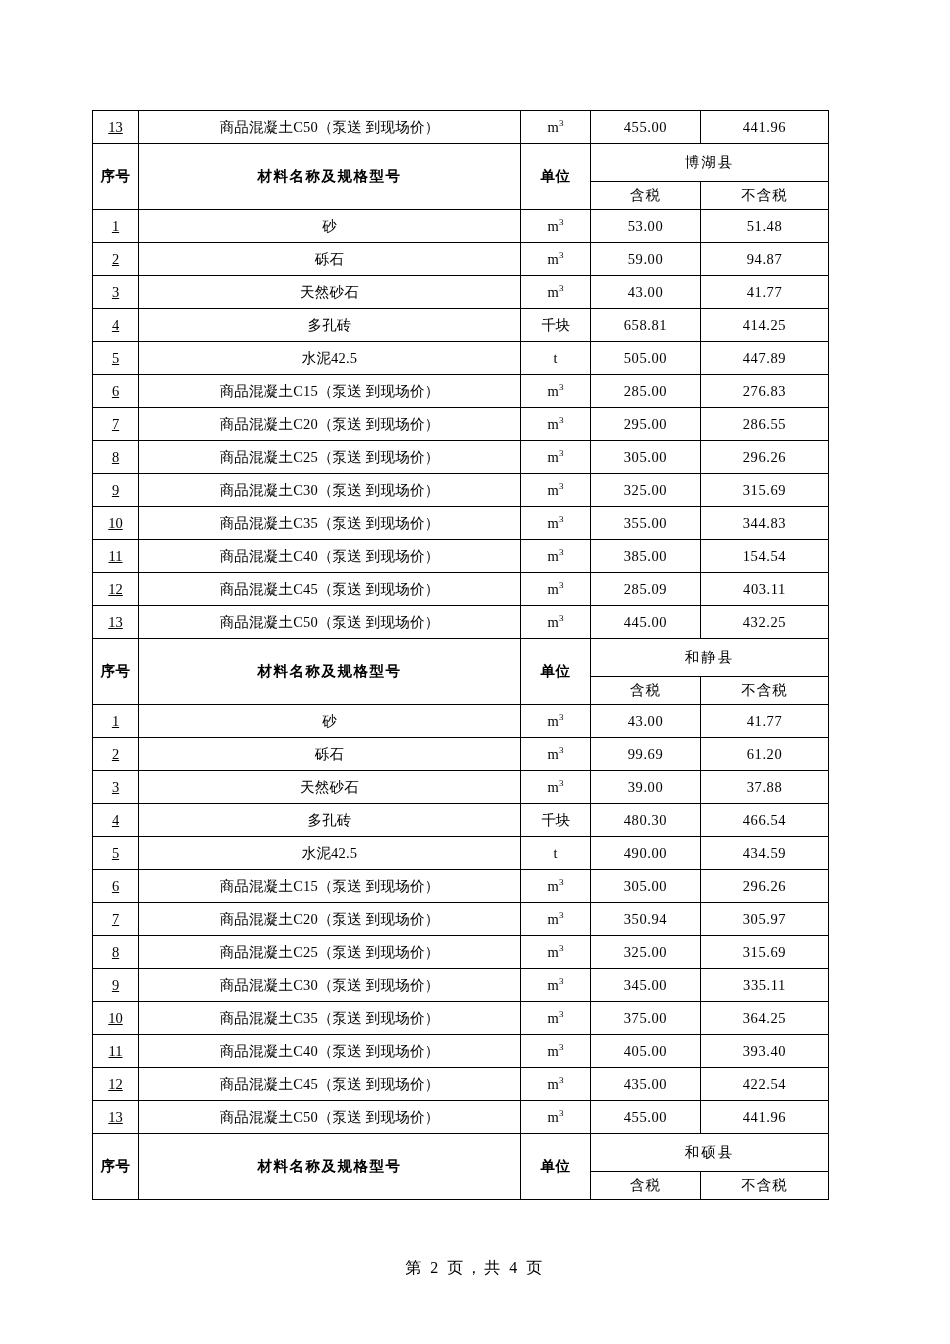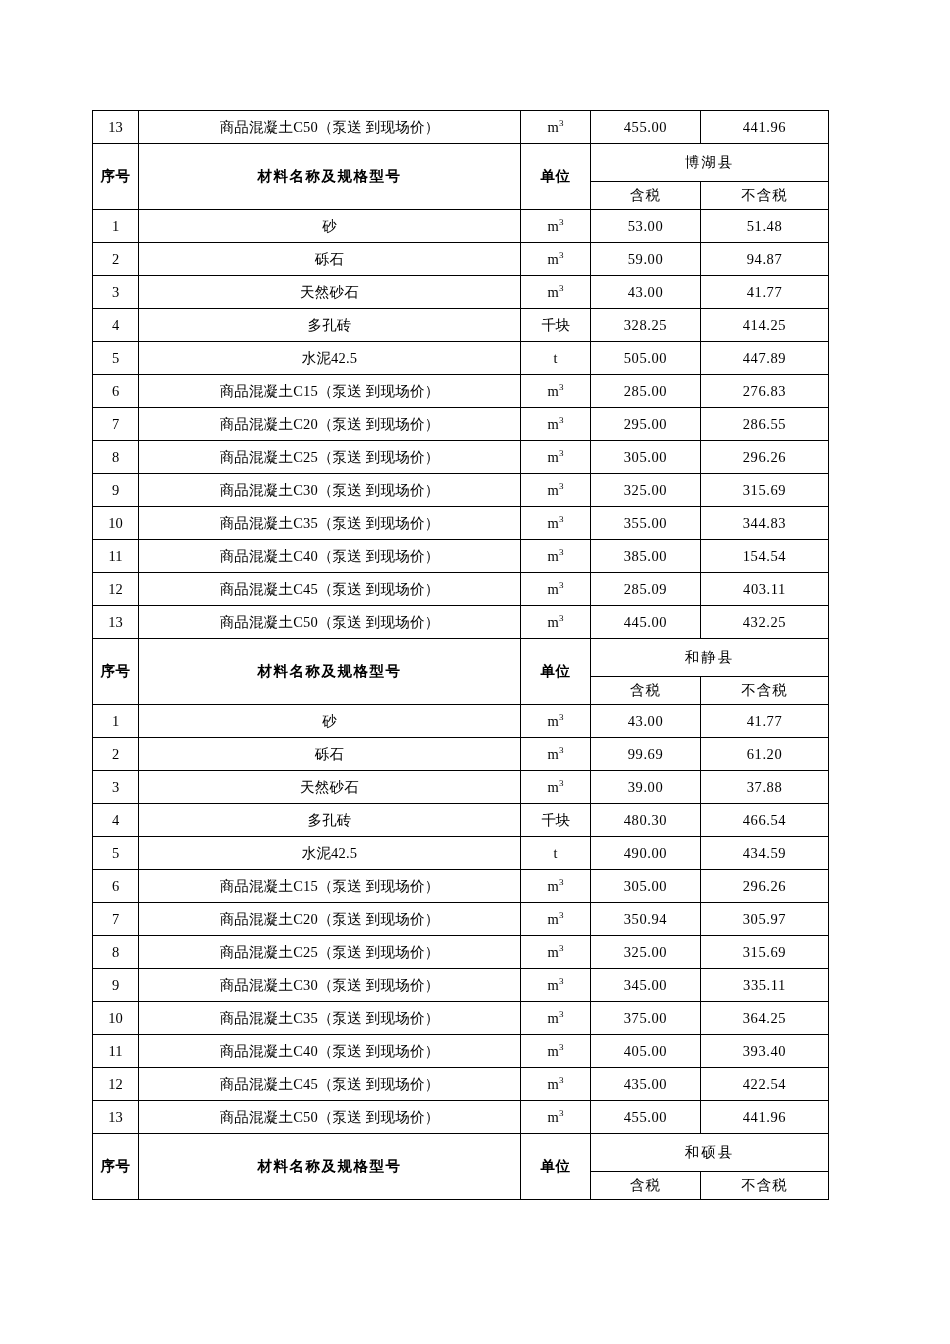--- a/index.html
+++ b/index.html
@@ -44,20 +44,21 @@
   }
   
   col.c-idx   { width: 46px; }
   col.c-name  { width: 382px; }
   col.c-unit  { width: 70px; }
   col.c-tax   { width: 110px; }
   col.c-notax { width: 128px; }
 
   td.idx {
     font-size: 15px;
+    text-decoration: underline;
   }
   td.name {
     font-size: 14px;
     letter-spacing: 0.2px;
   }
   td.unit {
     font-size: 14px;
   }
   td.unit-cjk {
     font-size: 14.5px;
@@ -159,21 +160,21 @@
           <td class="idx">3</td>
           <td class="name">天然砂石</td>
           <td class="unit">m<sup>3</sup></td>
           <td class="num">43.00</td>
           <td class="num">41.77</td>
         </tr>
         <tr>
           <td class="idx">4</td>
           <td class="name">多孔砖</td>
           <td class="unit unit-cjk">千块</td>
-          <td class="num">328.25</td>
+          <td class="num">658.81</td>
           <td class="num">414.25</td>
         </tr>
         <tr>
           <td class="idx">5</td>
           <td class="name">水泥42.5</td>
           <td class="unit">t</td>
           <td class="num">505.00</td>
           <td class="num">447.89</td>
         </tr>
         <tr>
@@ -339,14 +340,15 @@
           <td class="hdr-label" rowspan="2">单位</td>
           <td class="hdr-region" colspan="2">和硕县</td>
         </tr>
         <tr class="hdr-bot">
           <td class="hdr-sub">含税</td>
           <td class="hdr-sub">不含税</td>
         </tr>
       </tbody>
   </table>
 
+  <div class="footer">第 2 页，共 4 页</div>
 
 </div>
 
 </body></html>

